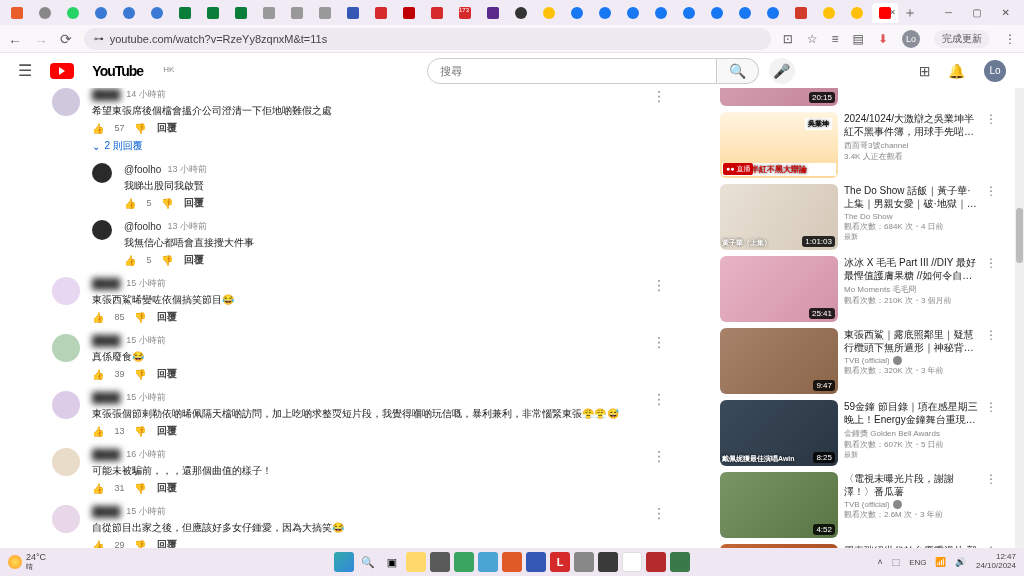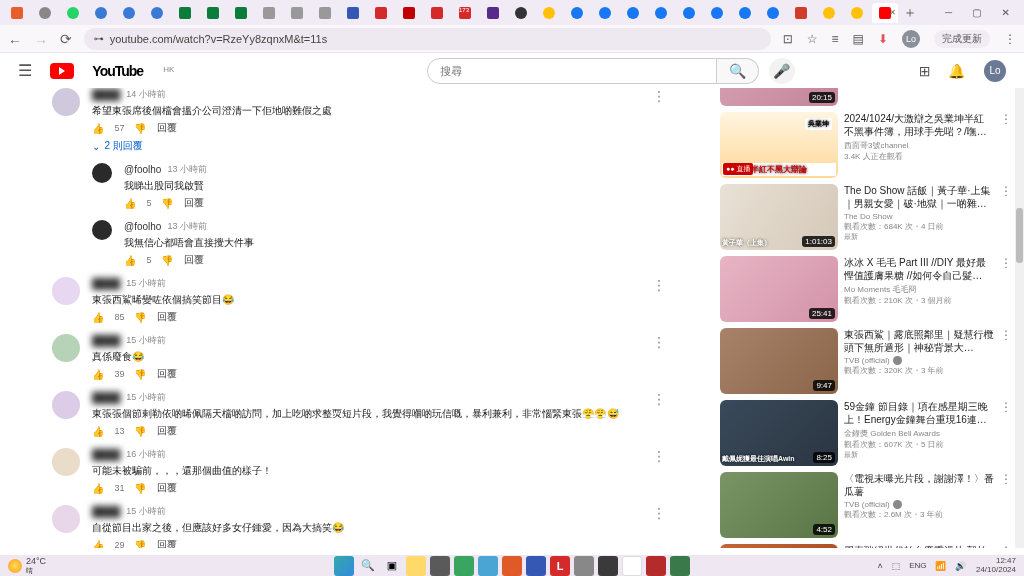--- a/index.html
+++ b/index.html
@@ -32,59 +32,59 @@
 .search-box{width:290px;height:26px;border:1px solid #ccc;border-radius:14px 0 0 14px;padding:0 12px;font-size:11px;outline:none}
 .search-btn{width:42px;height:26px;border:1px solid #ccc;border-left:none;background:#f8f8f8;border-radius:0 14px 14px 0;display:flex;align-items:center;justify-content:center;color:#555;cursor:pointer}
 .mic-btn{width:26px;height:26px;border-radius:50%;background:#f2f2f2;margin-left:10px;display:flex;align-items:center;justify-content:center;cursor:pointer}
 .hdr-right{margin-left:auto;display:flex;gap:18px;align-items:center;color:#555}
 .hdr-avatar{width:22px;height:22px;border-radius:50%;background:#6a7a95;color:#fff;display:flex;align-items:center;justify-content:center;font-size:10px}
 
 
 .content{display:flex;height:calc(576px - 25px - 28px - 35px - 28px);overflow:hidden}
 .comments{flex:1;padding:0 50px 0 52px;overflow-y:auto}
 .comments::-webkit-scrollbar{display:none}
-.sidebar{width:295px;padding-right:3px;overflow-y:auto}
+.sidebar{width:295px;padding-right:18px;overflow-y:auto}
 .sidebar::-webkit-scrollbar{display:none}
 .scroll-edge{width:9px;background:#f0f0f0;position:relative}
 .scroll-thumb{position:absolute;right:1px;width:7px;height:55px;background:#bcbcbc;border-radius:3px;top:120px}
 
 
 .cmt{display:flex;gap:12px;margin-bottom:10px}
 .cmt.reply{margin-left:40px}
 .avatar{width:28px;height:28px;border-radius:50%;flex-shrink:0}
 .avatar.sm{width:20px;height:20px}
 .cmt-body{flex:1}
 .cmt-head{display:flex;gap:6px;align-items:center;margin-bottom:2px}
 .author{font-size:10px;font-weight:500;color:#333;filter:blur(3px)}
 .author.clear{filter:none}
 .time{font-size:9px;color:#8a8a8a}
 .cmt-text{font-size:10px;color:#222;line-height:1.5;margin-bottom:3px}
 .cmt-acts{display:flex;gap:10px;align-items:center;color:#777;font-size:10px}
 .like-ico{cursor:pointer}
 .like-n{font-size:9px}
-.reply-btn{font-size:10px;font-weight:400;color:#444;cursor:pointer}
+.reply-btn{font-size:10px;font-weight:700;color:#444;cursor:pointer}
 .replies-toggle{color:#065fd4;font-size:10px;font-weight:500;display:flex;align-items:center;gap:4px;margin-top:4px;cursor:pointer}
 .cmt-menu{color:#888;cursor:pointer;padding:0 4px}
 
 
 .sv{display:flex;gap:6px;margin-bottom:6px;position:relative}
 .thumb{width:118px;height:66px;border-radius:6px;background:#888;position:relative;flex-shrink:0;overflow:hidden}
 .dur{position:absolute;bottom:3px;right:3px;background:rgba(0,0,0,.82);color:#fff;font-size:8px;padding:1px 3px;border-radius:3px;font-weight:500}
 .live-tag{position:absolute;bottom:3px;left:3px;background:#c00;color:#fff;font-size:7px;padding:1px 3px;border-radius:2px}
 .sv-info{flex:1;min-width:0}
 .sv-title{font-size:10px;font-weight:500;color:#222;line-height:1.3;margin-bottom:2px;display:-webkit-box;-webkit-line-clamp:2;-webkit-box-orient:vertical;overflow:hidden}
 .sv-ch{font-size:8px;color:#888;display:flex;align-items:center;gap:3px}
 .verify{width:9px;height:9px;border-radius:50%;background:#888;display:inline-block}
 .sv-meta{font-size:8px;color:#888}
 .sv-menu{color:#777;font-size:12px;cursor:pointer}
 .new-tag{font-size:7px;color:#888}
 .thumb-txt{position:absolute;color:#fff;font-weight:700;text-shadow:0 0 3px rgba(0,0,0,.8)}
 
 
-.taskbar{position:fixed;bottom:0;left:0;right:0;height:21px;background:#efe8f2;display:flex;align-items:center;padding:0 8px}
+.taskbar{position:fixed;bottom:0;left:0;right:0;height:28px;background:#efe8f2;display:flex;align-items:center;padding:0 8px}
 .weather{display:flex;align-items:center;gap:4px;font-size:9px;color:#444}
 .sun{width:14px;height:14px;border-radius:50%;background:radial-gradient(#ffdd55,#ff9922)}
 .task-center{position:absolute;left:50%;transform:translateX(-50%);display:flex;gap:4px;align-items:center}
 .task-ico{width:20px;height:20px;border-radius:3px;display:flex;align-items:center;justify-content:center;font-size:11px}
 .tray{margin-left:auto;display:flex;gap:9px;align-items:center;font-size:9px;color:#444}
 .clock{text-align:right;font-size:8px;line-height:1.1}
 </style>
 </head>
 <body>
 

